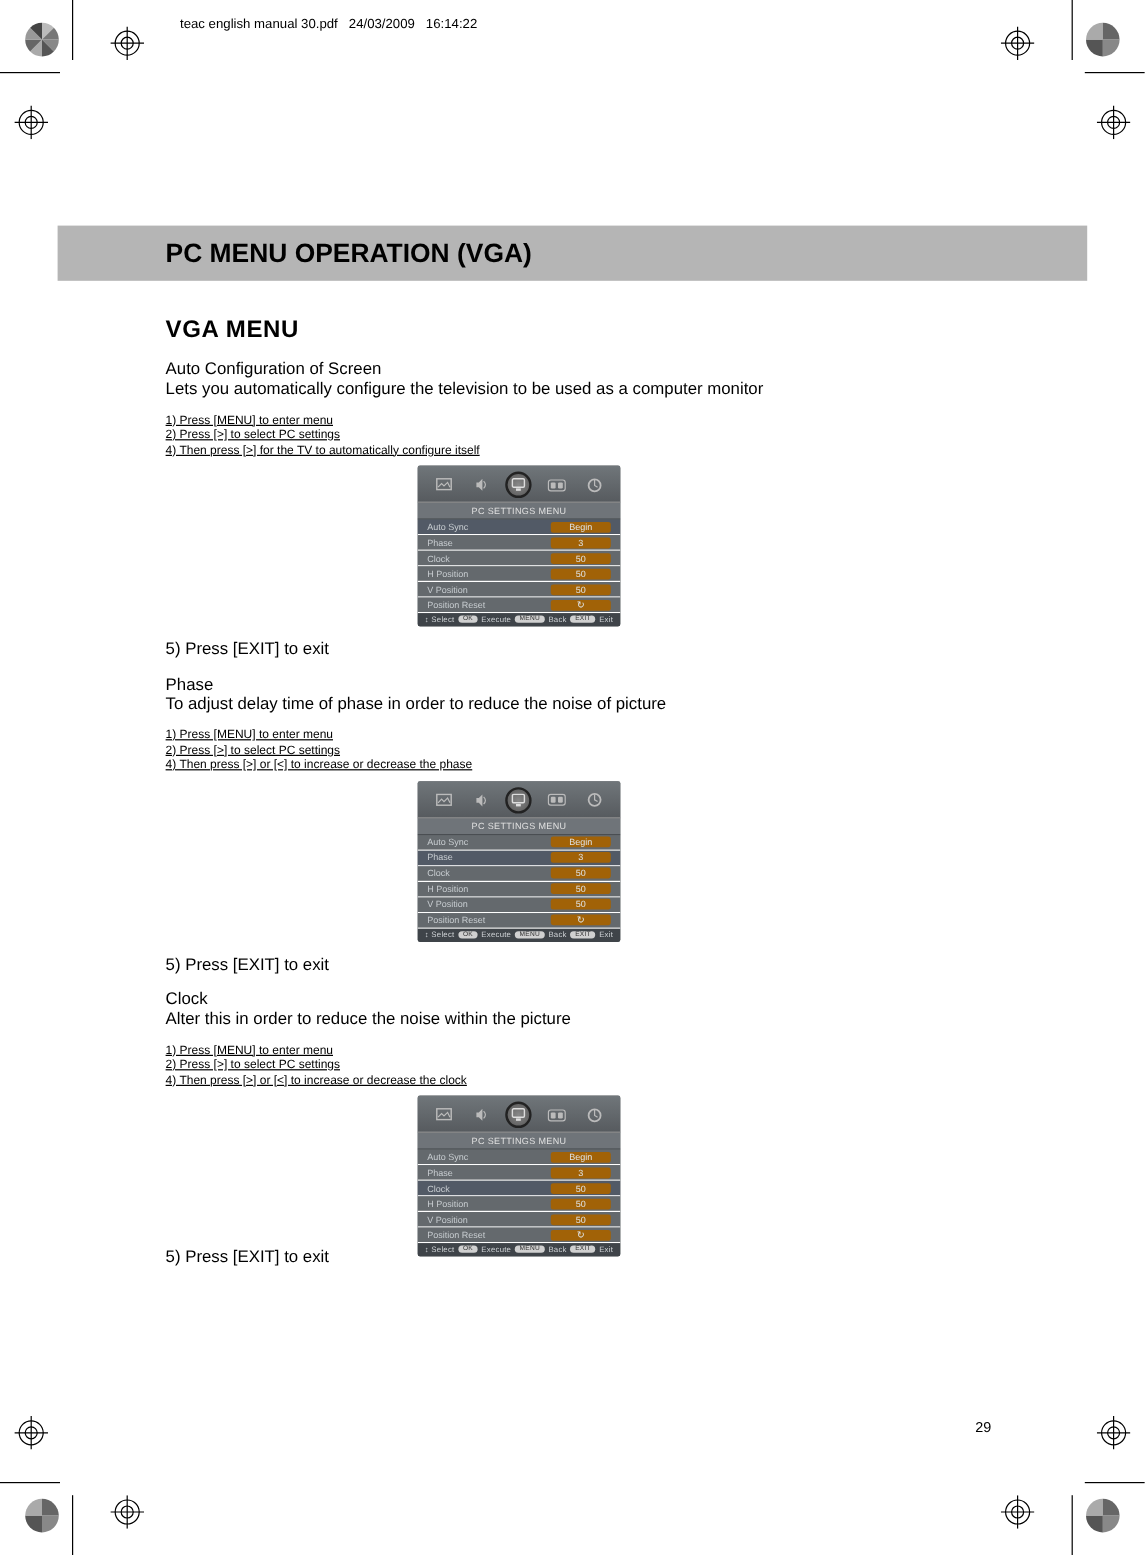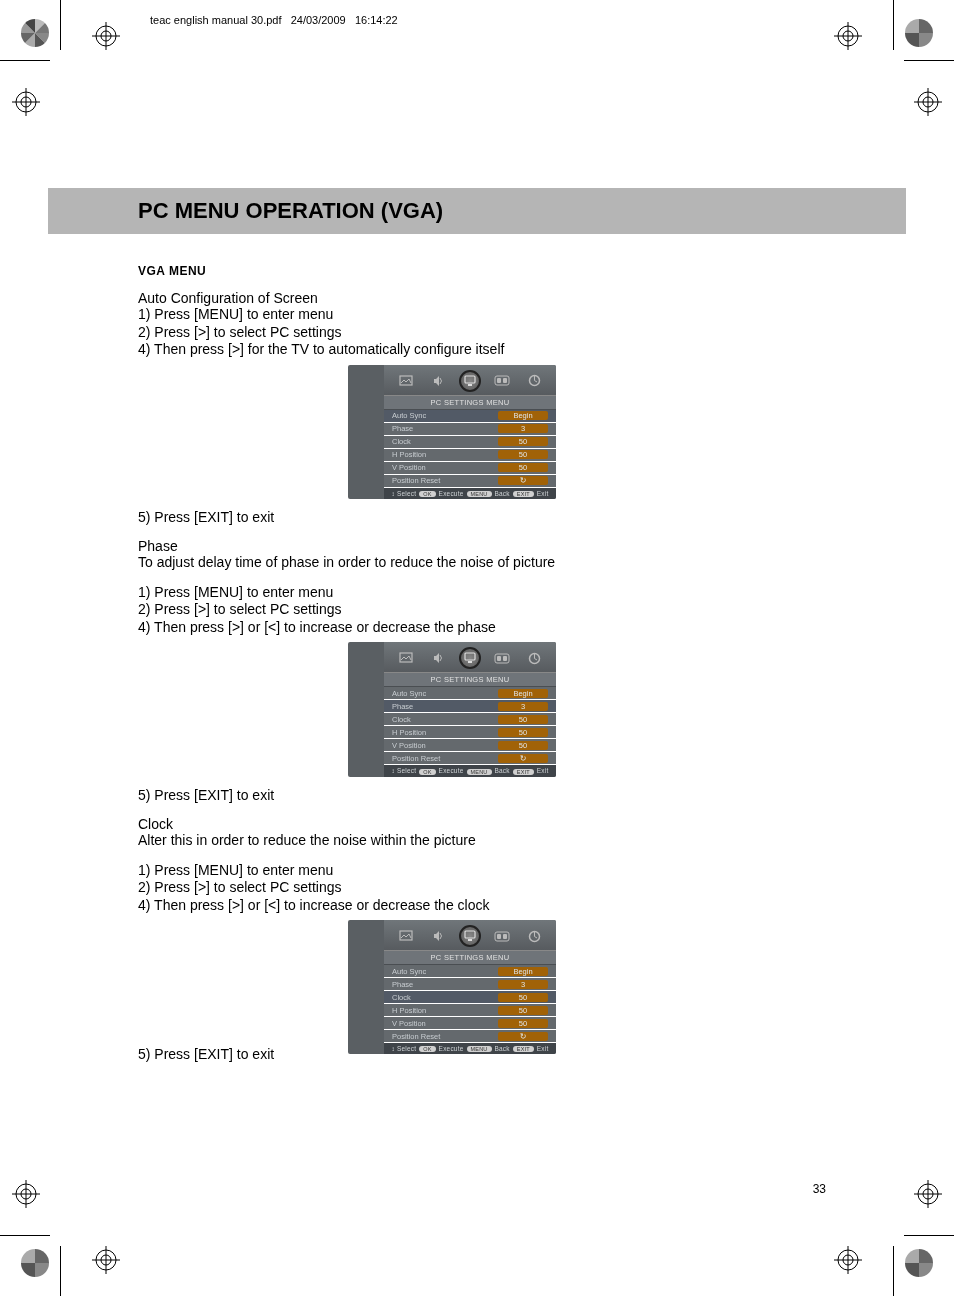--- a/index.html
+++ b/index.html
@@ -46,51 +46,51 @@
     padding: 10px 16px 10px 90px;
     font-size: 22px;
     font-weight: bold;
     color: #000;
   }
   .body {
     padding: 30px 0 0 90px;
     width: 760px;
   }
   .section-head {
-    font-size: 12px;
+    font-size: 20px;
     font-weight: bold;
     letter-spacing: 0.5px;
     margin-bottom: 12px;
   }
   .sub-head {
     font-size: 14px;
     font-weight: normal;
     margin-top: 6px;
   }
   .para {
     font-size: 14px;
     line-height: 1.25;
     margin-bottom: 12px;
   }
   .steps {
-    font-size: 14px;
+    font-size: 10px;
     line-height: 1.25;
     margin-bottom: 6px;
+    text-decoration: underline;
   }
   .step-line { display: block; }
 
   .osd {
-    width: 208px;
+    width: 169px;
     margin: 4px 0 10px 210px;
     background: #5a5f63;
     border-radius: 2px;
     font-size: 8px;
     color: #d8d8d8;
     overflow: hidden;
-    padding-left: 36px;
   }
   .osd-tabs {
     display: flex;
     justify-content: space-around;
     align-items: center;
     padding: 5px 6px 3px 6px;
     background: linear-gradient(#70767a,#575b5f);
   }
   .osd-tab {
     width: 22px; height: 22px;
@@ -289,20 +289,21 @@
   <span>24/03/2009</span>&nbsp;&nbsp;
   <span>16:14:22</span>
 </div>
 
 <div class="content">
   <div class="title-bar">PC MENU OPERATION (VGA)</div>
   <div class="body">
     <div class="section-head">VGA MENU</div>
 
     <div class="sub-head">Auto Configuration of Screen</div>
+    <div class="para">Lets you automatically configure the television to be used as a computer monitor</div>
     <div class="steps">
       <span class="step-line">1) Press [MENU] to enter menu</span>
       <span class="step-line">2) Press [&gt;] to select PC settings</span>
       <span class="step-line">4) Then press [&gt;] for the TV to automatically configure itself</span>
     </div>
     <div class="osd">
         <div class="osd-tabs">
           <div class="osd-tab">
             <svg width="14" height="12" viewBox="0 0 14 12">
               <rect x="1" y="1" width="12" height="9" fill="none" stroke="#bbb" stroke-width="1.2"></rect>
@@ -499,13 +500,13 @@
         <div class="osd-row">
           <span class="label">Position Reset</span>
           <span class="val icon-val"><span class="refresh-icon">↻</span></span>
         </div>
         <div class="osd-footer">↕ Select <span class="pill">OK</span> Execute <span class="pill">MENU</span> Back <span class="pill">EXIT</span> Exit</div>
       </div>
     <div class="para" style="margin-top:-18px">5) Press [EXIT] to exit</div>
   </div>
 </div>
 
-<div class="page-num">33</div>
+<div class="page-num">29</div>
 
 </body></html>

